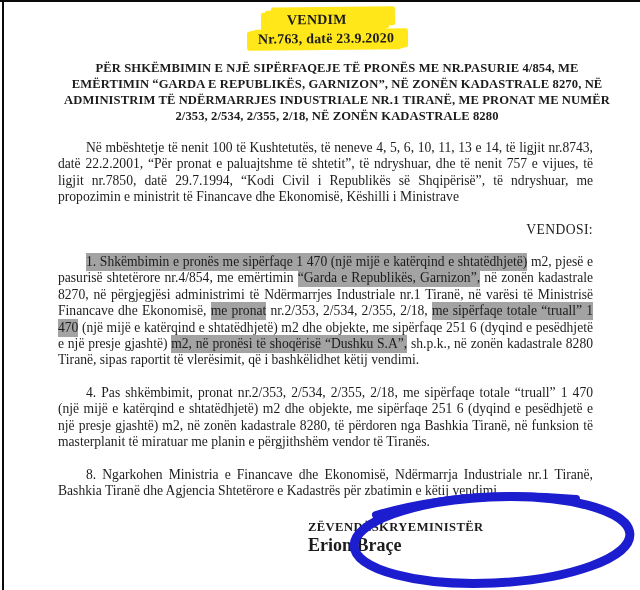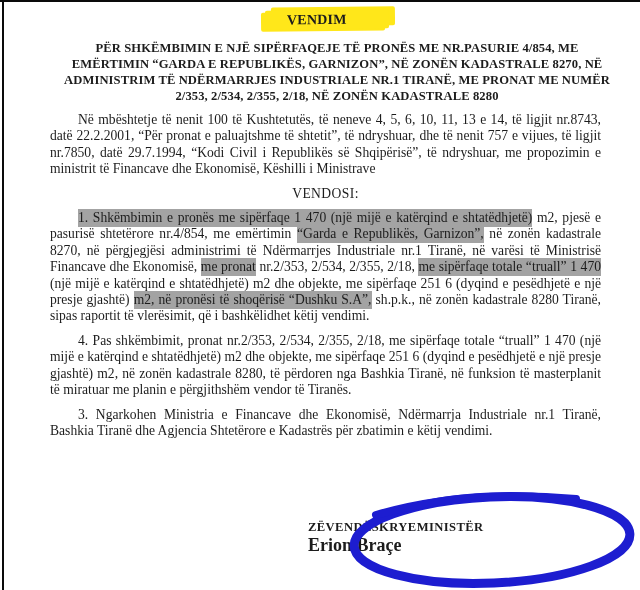--- a/index.html
+++ b/index.html
@@ -28,21 +28,21 @@
     font-weight:bold;text-align:center;
     font-size:12.6px;line-height:16px;
     margin:11px 30px 0 64px;letter-spacing:0.1px;
   }
 
   .body-text{
     font-size:13.6px;line-height:16.4px;
     text-align:justify;
     margin:0 31px 0 42px;
   }
-  .body-text p{margin:8px;text-indent:28px;}
+  .body-text p{margin:16px;text-indent:28px;}
   .preamble{margin-top:12px;}
   .decides{
     text-align:center;font-size:13.6px;letter-spacing:0.4px;
     margin:7px 0 10px 0;
   }
   .body-text .seg-hl{background:#a3a3a3;padding:1px 0 2px 0;}
 
   .signature{
     position:absolute;top:512px;right:72px;width:260px;
     text-align:left;line-height:18px;
@@ -58,30 +58,33 @@
 <div class="page">
   <div class="border-top"></div>
   <div class="border-left"></div>
 
   <div class="content">
 
     <div class="heading">
       <div class="line">
         <span class="hl-block hl-vendim t">VENDIM</span>
       </div>
+      <div class="line">
+        <span class="hl-block hl-nr t">Nr.763, datë 23.9.2020</span>
+      </div>
     </div>
 
     <p class="doc-title">PËR SHKËMBIMIN E NJË SIPËRFAQEJE TË PRONËS ME NR.PASURIE 4/854, ME EMËRTIMIN “GARDA E REPUBLIKËS, GARNIZON”, NË ZONËN KADASTRALE 8270, NË ADMINISTRIM TË NDËRMARRJES INDUSTRIALE NR.1 TIRANË, ME PRONAT ME NUMËR 2/353, 2/534, 2/355, 2/18, NË ZONËN KADASTRALE 8280</p>
 
     <div class="body-text">
       <p class="preamble">Në mbështetje të nenit 100 të Kushtetutës, të neneve 4, 5, 6, 10, 11, 13 e 14, të ligjit nr.8743, datë 22.2.2001, “Për pronat e paluajtshme të shtetit”, të ndryshuar, dhe të nenit 757 e vijues, të ligjit nr.7850, datë 29.7.1994, “Kodi Civil i Republikës së Shqipërisë”, të ndryshuar, me propozimin e ministrit të Financave dhe Ekonomisë, Këshilli i Ministrave</p>
-      <p class="decides" style="text-indent:0;">VENDOSI:</p>
+      <p class="decides" style="text-indent:0;text-align:right;">VENDOSI:</p>
       <p><span class="seg-hl">1. Shkëmbimin e pronës me sipërfaqe 1 470 (një mijë e katërqind e shtatëdhjetë)</span><span> m2, pjesë e pasurisë shtetërore nr.4/854, me emërtimin </span><span class="seg-hl">“Garda e Republikës, Garnizon”,</span><span> në zonën kadastrale 8270, në përgjegjësi administrimi të Ndërmarrjes Industriale nr.1 Tiranë, në varësi të Ministrisë Financave dhe Ekonomisë, </span><span class="seg-hl">me pronat</span><span> nr.2/353, 2/534, 2/355, 2/18, </span><span class="seg-hl">me sipërfaqe totale “truall” 1 470</span><span> (një mijë e katërqind e shtatëdhjetë) m2 dhe objekte, me sipërfaqe 251 6 (dyqind e pesëdhjetë e një presje gjashtë) </span><span class="seg-hl">m2, në pronësi të shoqërisë “Dushku S.A”,</span><span> sh.p.k., në zonën kadastrale 8280 Tiranë, sipas raportit të vlerësimit, që i bashkëlidhet këtij vendimi.</span></p>
       <p>4. Pas shkëmbimit, pronat nr.2/353, 2/534, 2/355, 2/18, me sipërfaqe totale “truall” 1 470 (një mijë e katërqind e shtatëdhjetë) m2 dhe objekte, me sipërfaqe 251 6 (dyqind e pesëdhjetë e një presje gjashtë) m2, në zonën kadastrale 8280, të përdoren nga Bashkia Tiranë, në funksion të masterplanit të miratuar me planin e përgjithshëm vendor të Tiranës.</p>
-      <p>3. Ngarkohen Ministria e Financave dhe Ekonomisë, Ndërmarrja Industriale nr.1 Tiranë, Bashkia Tiranë dhe Agjencia Shtetërore e Kadastrës për zbatimin e këtij vendimi.</p>
+      <p>8. Ngarkohen Ministria e Financave dhe Ekonomisë, Ndërmarrja Industriale nr.1 Tiranë, Bashkia Tiranë dhe Agjencia Shtetërore e Kadastrës për zbatimin e këtij vendimi.</p>
     </div>
 
     <div class="signature">
       <div class="sig-title">ZËVENDËSKRYEMINISTËR</div>
       <div class="sig-name">Erion Braçe</div>
     </div>
 
     <svg class="pen-circle" viewBox="0 0 292 104">
       <ellipse cx="146" cy="53" rx="138" ry="43" fill="none" stroke="#1d1dd0" stroke-width="9" stroke-linecap="round" transform="rotate(-2.5 146 53)"></ellipse>
       <path d="M 30 28 Q 120 2 230 12" fill="none" stroke="#1d1dd0" stroke-width="8" stroke-linecap="round"></path>

